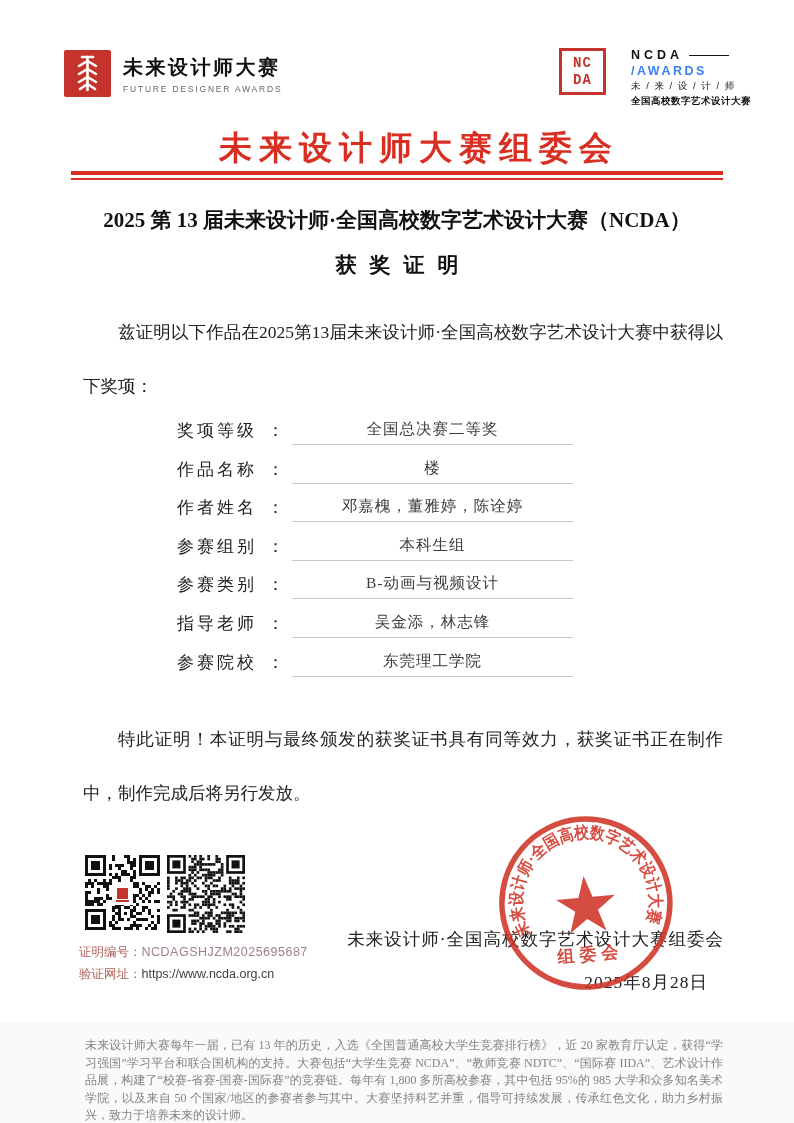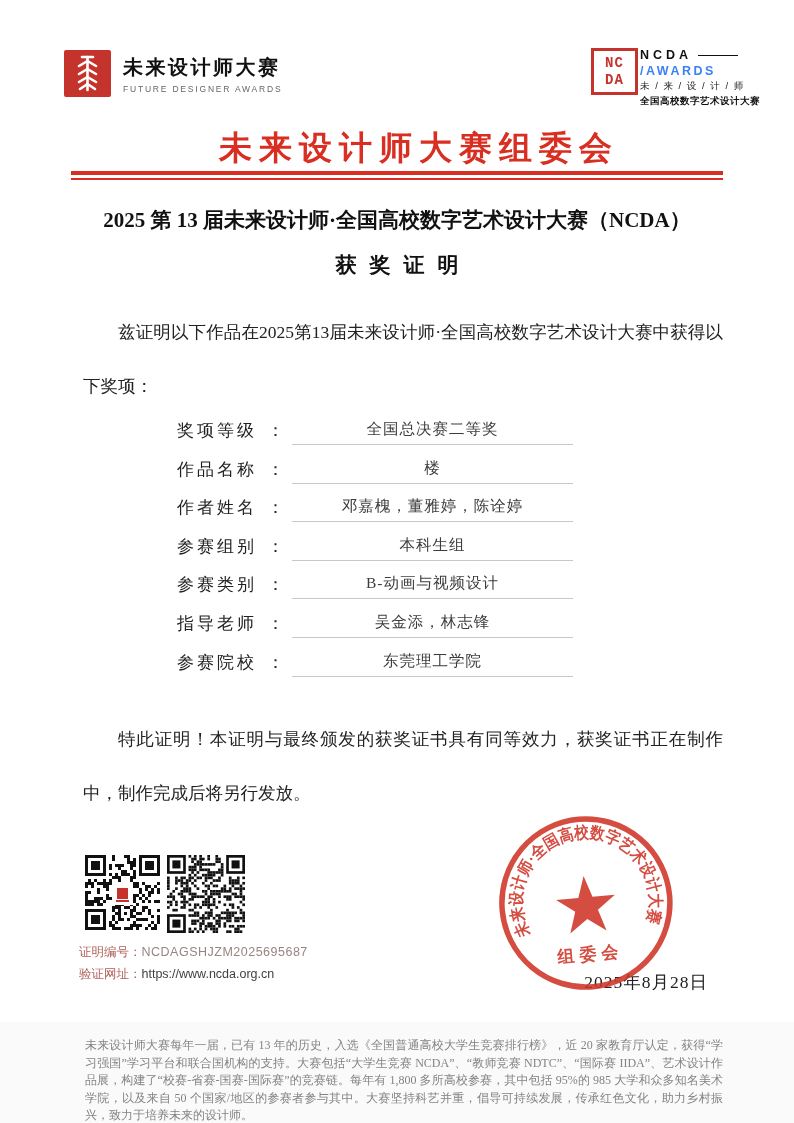--- a/index.html
+++ b/index.html
@@ -7,21 +7,21 @@
   .page {
     position:relative; width:794px; height:1123px; margin:0 auto;
     background:#ffffff; overflow:hidden;
     font-family:"Liberation Serif","DejaVu Serif",serif; color:#1c1c1c;
   }
   
   .logo-left { position:absolute; left:64px; top:50px; display:flex; align-items:center; gap:12px; }
   .logo-left .mark { width:47px; height:47px; flex:0 0 47px; }
   .brand-cn { font-family:"Liberation Sans","DejaVu Sans",sans-serif; font-weight:bold; font-size:20px; letter-spacing:2.5px; color:#111; }
   .brand-en { font-family:"Liberation Sans","DejaVu Sans",sans-serif; font-size:8.5px; letter-spacing:1.8px; color:#666; margin-top:3px; }
-  .logo-right { position:absolute; right:34px; top:48px; display:flex; gap:2px; align-items:flex-start; }
+  .logo-right { position:absolute; right:43px; top:48px; display:flex; gap:25px; align-items:flex-start; }
   .ncda-mark { width:47px; height:47px; border:3.5px solid #c5342c; color:#c5342c;
     font-family:"Liberation Mono","DejaVu Sans Mono",monospace; font-weight:bold; font-size:14px;
     line-height:1.2; display:flex; flex-direction:column; align-items:center; justify-content:center; letter-spacing:1px; }
   .ncda-text { display:flex; flex-direction:column; gap:2px; font-family:"Liberation Sans","DejaVu Sans",sans-serif; }
   .ncda-row1 { display:flex; align-items:center; font-weight:bold; font-size:12.5px; letter-spacing:4px; color:#111;text-align:right; }
   .ncda-dash { width:40px; border-top:1.6px solid #111; margin-left:6px; }
   .ncda-row2 { font-weight:bold; font-size:12.5px; letter-spacing:2.5px; color:#3b82f6; }
   .ncda-row3 { font-size:9.5px; letter-spacing:1.5px; color:#222; }
   .ncda-row4 { font-size:9.5px; font-weight:bold; letter-spacing:0.5px; color:#111; }
   
@@ -669,20 +669,21 @@
 
   <div class="verify">
     <div>
       <span class="lbl">证明编号：</span><span class="num">NCDAGSHJZM2025695687</span>
     </div>
     <div>
       <span class="lbl">验证网址：</span><span class="url">https://www.ncda.org.cn</span>
     </div>
   </div>
 
+  <div class="sig-org">未来设计师·全国高校数字艺术设计大赛组委会</div>
   <div class="sig-date">2025年8月28日</div>
 
   <svg class="stamp" viewBox="0 0 184 188">
     <circle cx="92" cy="93" r="84" fill="none" stroke="#cf3226" stroke-width="5.5"></circle>
     <polygon fill="#cf3226" points="92,66 84.9,87.3 62.5,87.4 80.6,100.7 73.8,122.1 92,109 110.2,122.1 103.4,100.7 121.5,87.4 99.1,87.3"></polygon>
     <defs>
       <path id="ringPath" d="M 34 119 A 64 64 0 1 1 150 119" fill="none"></path>
     </defs>
     <text font-size="16.5" font-weight="bold" fill="#cf3226" font-family="Liberation Serif, DejaVu Serif, serif">
       <textPath href="#ringPath" startOffset="0" textLength="255" lengthAdjust="spacingAndGlyphs">未来设计师·全国高校数字艺术设计大赛</textPath>

